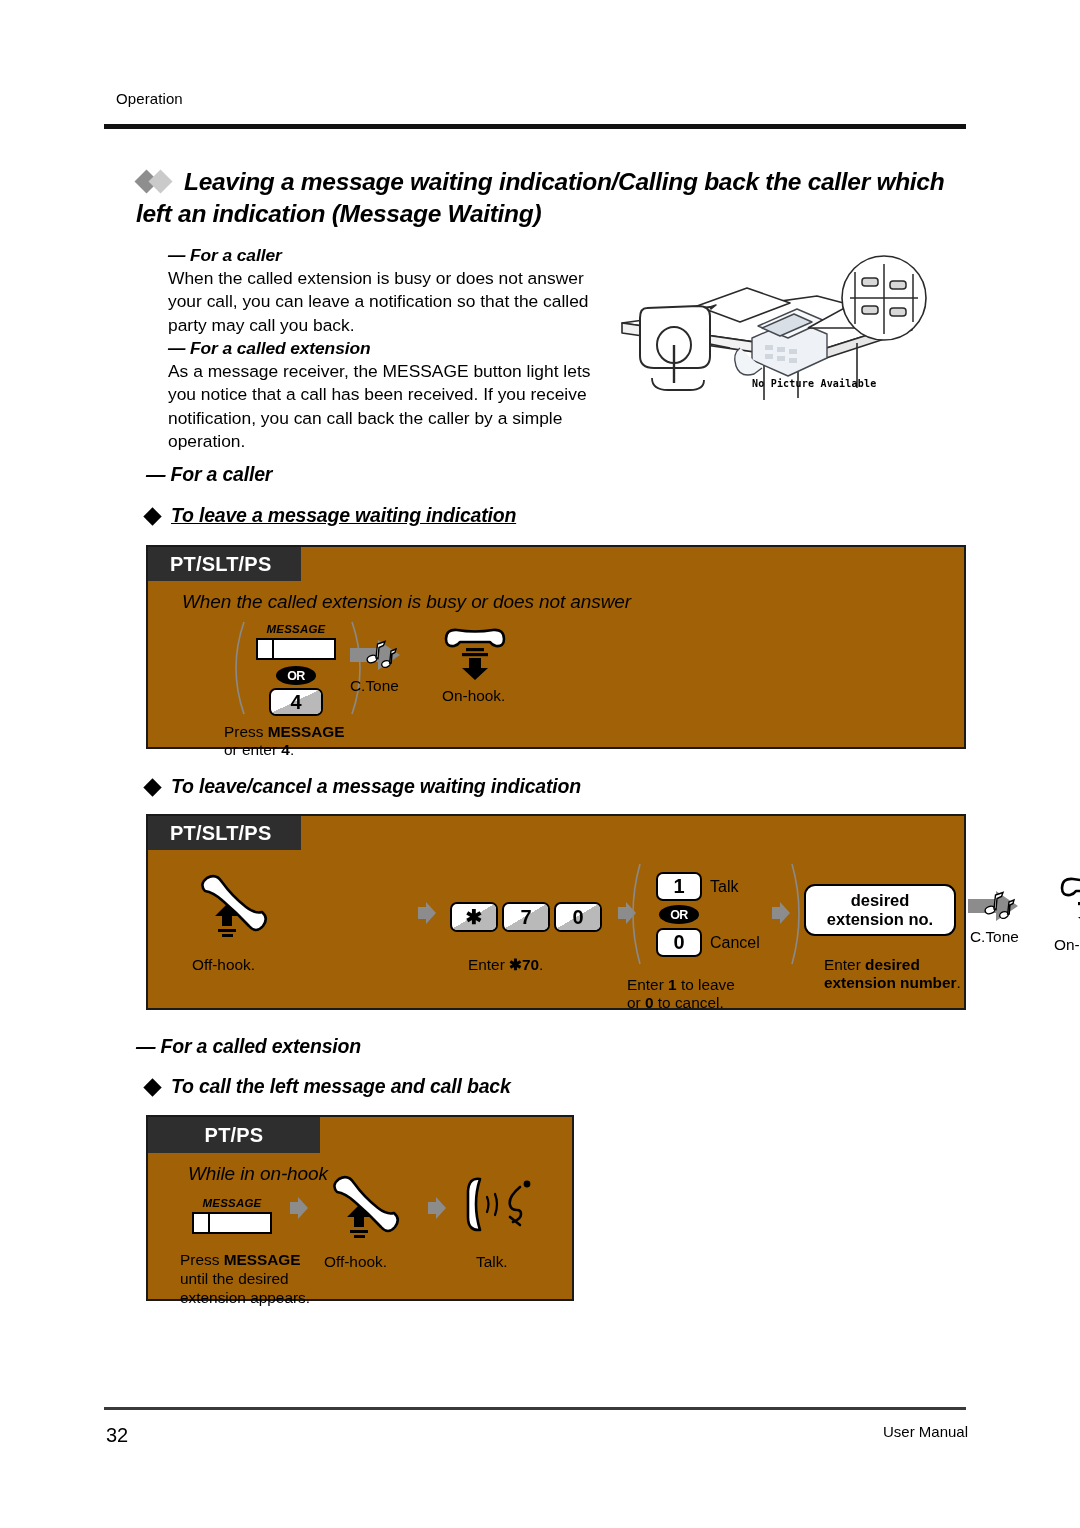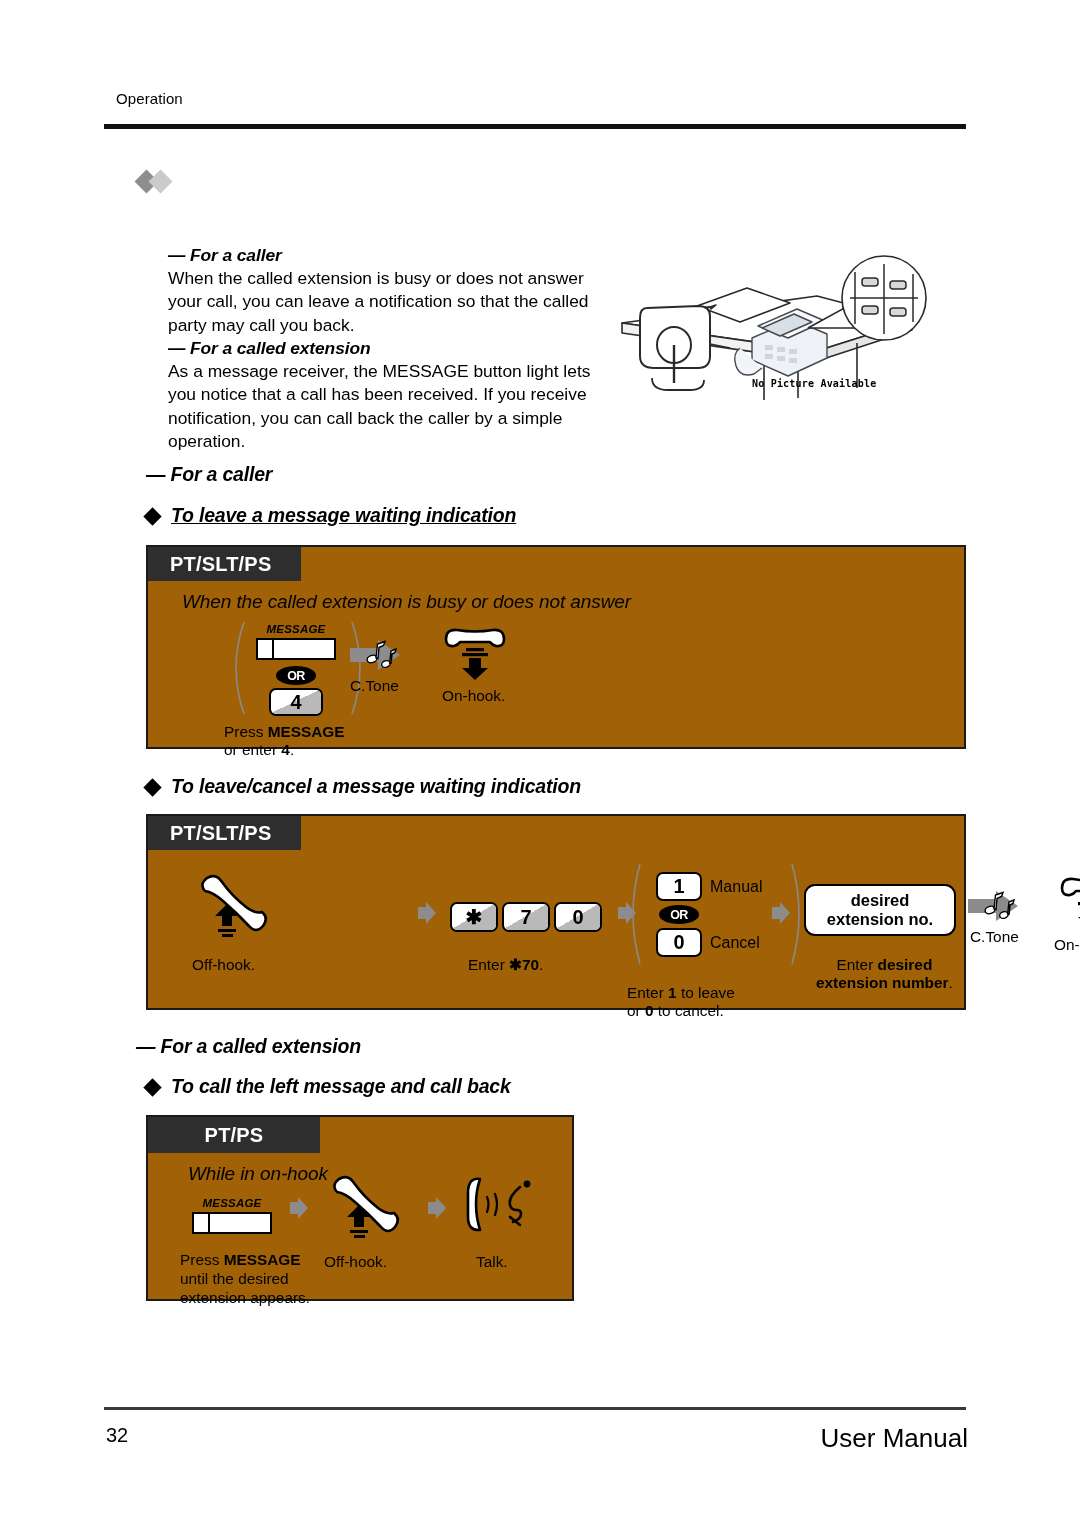--- a/index.html
+++ b/index.html
@@ -264,36 +264,36 @@
     background: #3a3a3a;
   }
   .ftr-page {
     position: absolute;
     left: 106px; top: 1424px;
     font-size: 20px;
   }
   .ftr-right {
     position: absolute;
     right: 112px; top: 1423px;
-    font-size: 26px;
+    font-size: 15px;
     text-align: center;
   }
 </style>
 </head>
 <body>
 
 <div class="page">
 
   <div class="hdr-label">Operation</div>
   <div class="hdr-rule"></div>
 
   <div class="sec-title">
     <span class="dia-wrap">
       <span class="dia d1"></span><span class="dia d2"></span>
-    </span>
+    </span><span>Leaving a message waiting indication/Calling back the caller which left an indication (Message Waiting)</span>
   </div>
 
   <div class="intro">
     <p class="dash-head">— For a caller</p>
     <p>When the called extension is busy or does not answer your call, you can leave a notification so that the called party may call you back.</p>
     <p class="dash-head">— For a called extension</p>
     <p>As a message receiver, the MESSAGE button light lets you notice that a call has been received. If you receive notification, you can call back the caller by a simple operation.</p>
   </div>
 
   <div class="illus">
@@ -477,49 +477,49 @@
       <div class="paren" style="left:140px; top:4px;">
         <svg width="184" height="108" viewBox="0 0 184 108">
           <path d="M16 4 Q2 54 16 104" fill="none" stroke="#8a8a8a" stroke-width="1.6"></path>
           <path d="M168 4 Q182 54 168 104" fill="none" stroke="#8a8a8a" stroke-width="1.6"></path>
         </svg>
       </div>
 
       <div class="keycap" style="left:172px; top:16px; width:46px; height:29px;">
         <span>1</span>
       </div>
-      <div class="inline-label" style="left:226px; top:22px;">Manual</div>
+      <div class="inline-label" style="left:226px; top:22px;">Talk</div>
 
       <div class="orpill" style="left:175px; top:49px; width:40px; height:19px;">OR</div>
 
       <div class="keycap" style="left:172px; top:72px; width:46px; height:29px;">
         <span>0</span>
       </div>
       <div class="inline-label" style="left:226px; top:78px;">Cancel</div>
 
-      <div class="step-cap" style="left:143px; top:120px;margin-top:8px;">
+      <div class="step-cap" style="left:143px; top:120px;">
         <div><span>Enter </span><b>1</b><span> to leave</span></div>
         <div><span>or </span><b>0</b><span> to cancel.</span></div>
       </div>
     </div>
 
     <div class="gicon" style="left:622px; top:84px;">
       <svg width="22" height="26" viewBox="0 0 22 26">
           <path d="M2 7 L10 7 L10 2 L20 13 L10 24 L10 19 L2 19 Z" fill="#8c8c8c"></path>
         </svg>
     </div>
 
     <div class="step" style="left:656px; top:56px; width:190px; height:130px;text-decoration:underline;">
       <div class="rbox" style="left:0px; top:12px; width:152px; height:52px;">
         <div>
           <div>desired</div>
           <div>extension no.</div>
         </div>
       </div>
-      <div class="step-cap" style="left:12px; top:84px;text-align:center;">
+      <div class="step-cap" style="left:20px; top:84px;">
         <div><span>Enter </span><b>desired</b></div>
         <div><b>extension number</b><span>.</span></div>
       </div>
     </div>
 
     <div class="step" style="left:818px; top:72px;">
       <div class="gicon">
         <svg width="68" height="36" viewBox="0 0 68 36">
           <path d="M2 11 L30 11 L30 3 L52 18 L30 33 L30 25 L2 25 Z" fill="#8c8c8c"></path>
           <g fill="#ffffff" stroke="#000" stroke-width="1.4">

